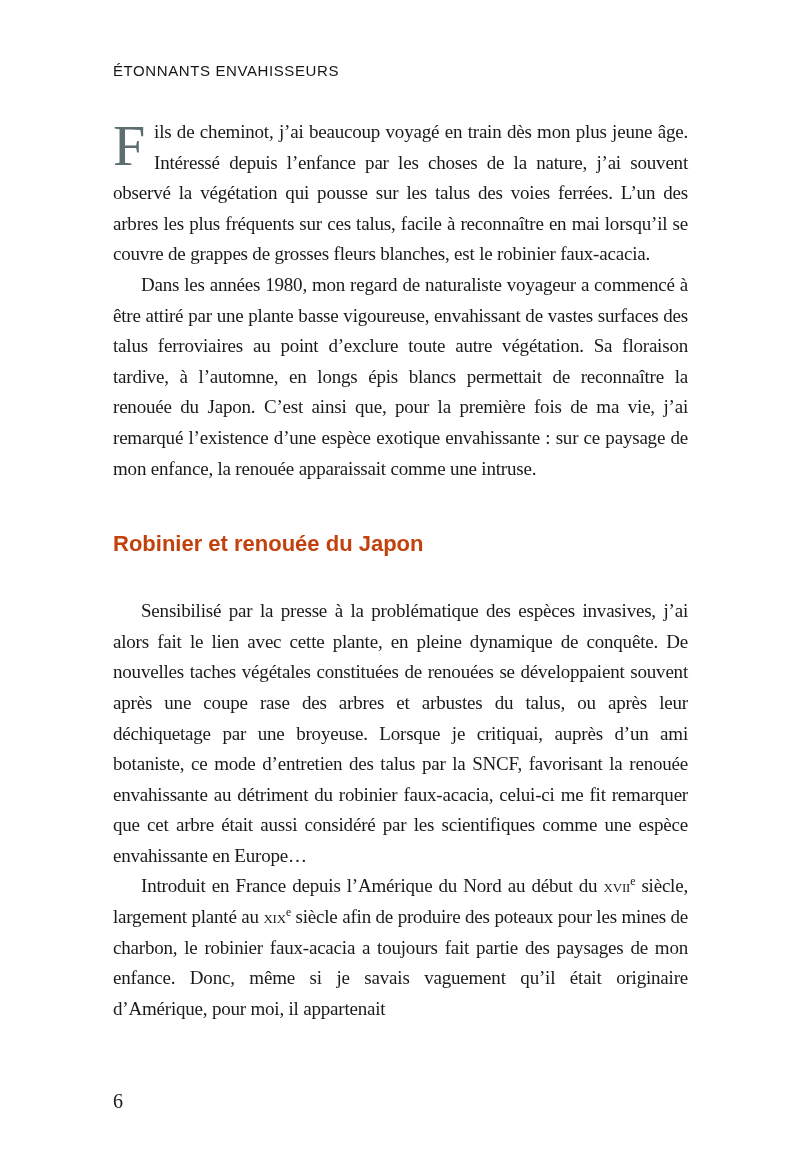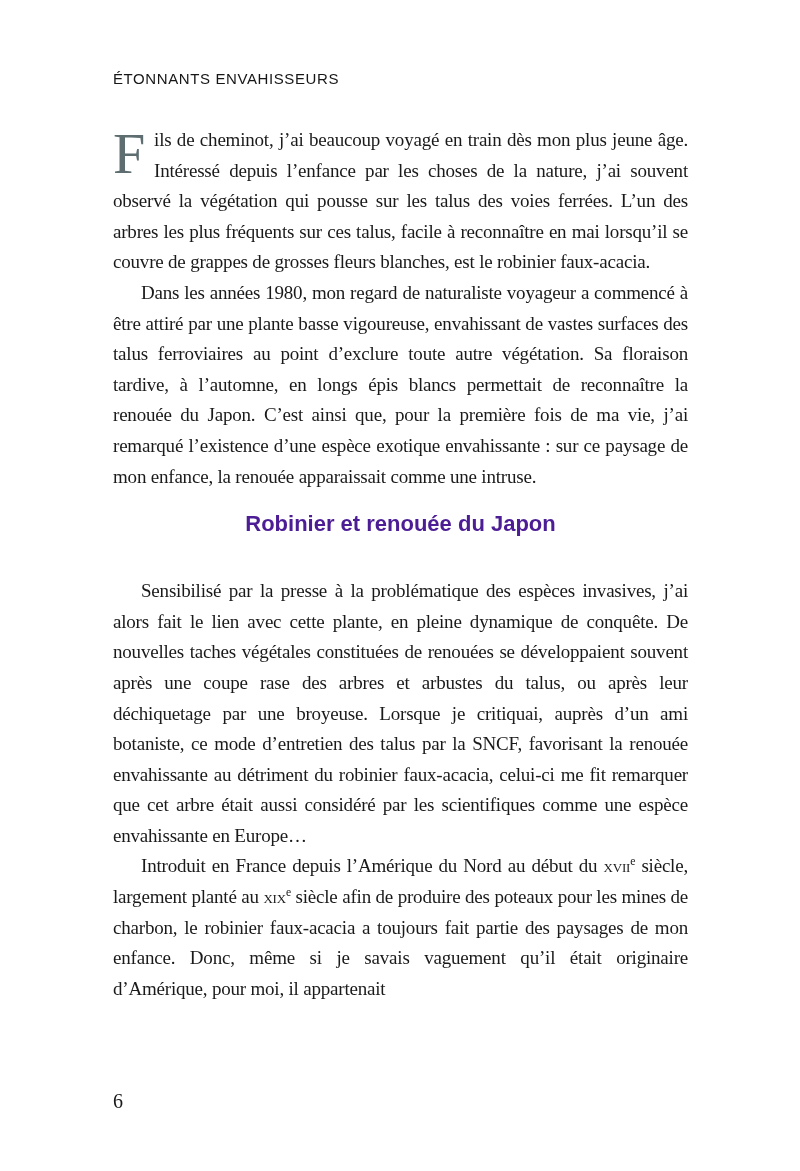--- a/index.html
+++ b/index.html
@@ -16,21 +16,21 @@
     overflow: hidden;
     font-family: "Liberation Serif", serif;
     color: #1a1a1a;
     padding: 58px 112px 0 113px;
   }
   .running-header {
     font-family: "Liberation Sans", sans-serif;
     font-size: 15px;
     letter-spacing: 0.6px;
     color: #161616;
-    margin: 12px 0 38px 0;
+    margin: 4px 0 38px 0;
   }
   .para {
     font-size: 19px;
     letter-spacing: -0.2px;
     line-height: 30.6px;
     text-align: justify;
     margin: 0;
     hyphens: auto;
     -webkit-hyphens: auto;
   }
@@ -41,23 +41,22 @@
     line-height: 50px;
     padding: 4px 9px 0 0;
     color: #5d6d70;
     font-family: "Liberation Serif", serif;
   }
   .section-heading {
     font-family: "Liberation Sans", sans-serif;
     font-weight: bold;
     font-size: 22px;
     line-height: 29px;
-    color: #4c1d95;
-    text-align: center;
-    margin: 17px 0 38px 0;
+    color: #c2410c;
+    margin: 45px 0 38px 0;
   }
   .section-heading .hl { display: block; }
   .sc { font-variant: small-caps; }
   sup.sup {
     font-size: 0.62em;
     line-height: 0;
     vertical-align: super;
   }
   .page-number {
     position: absolute;

